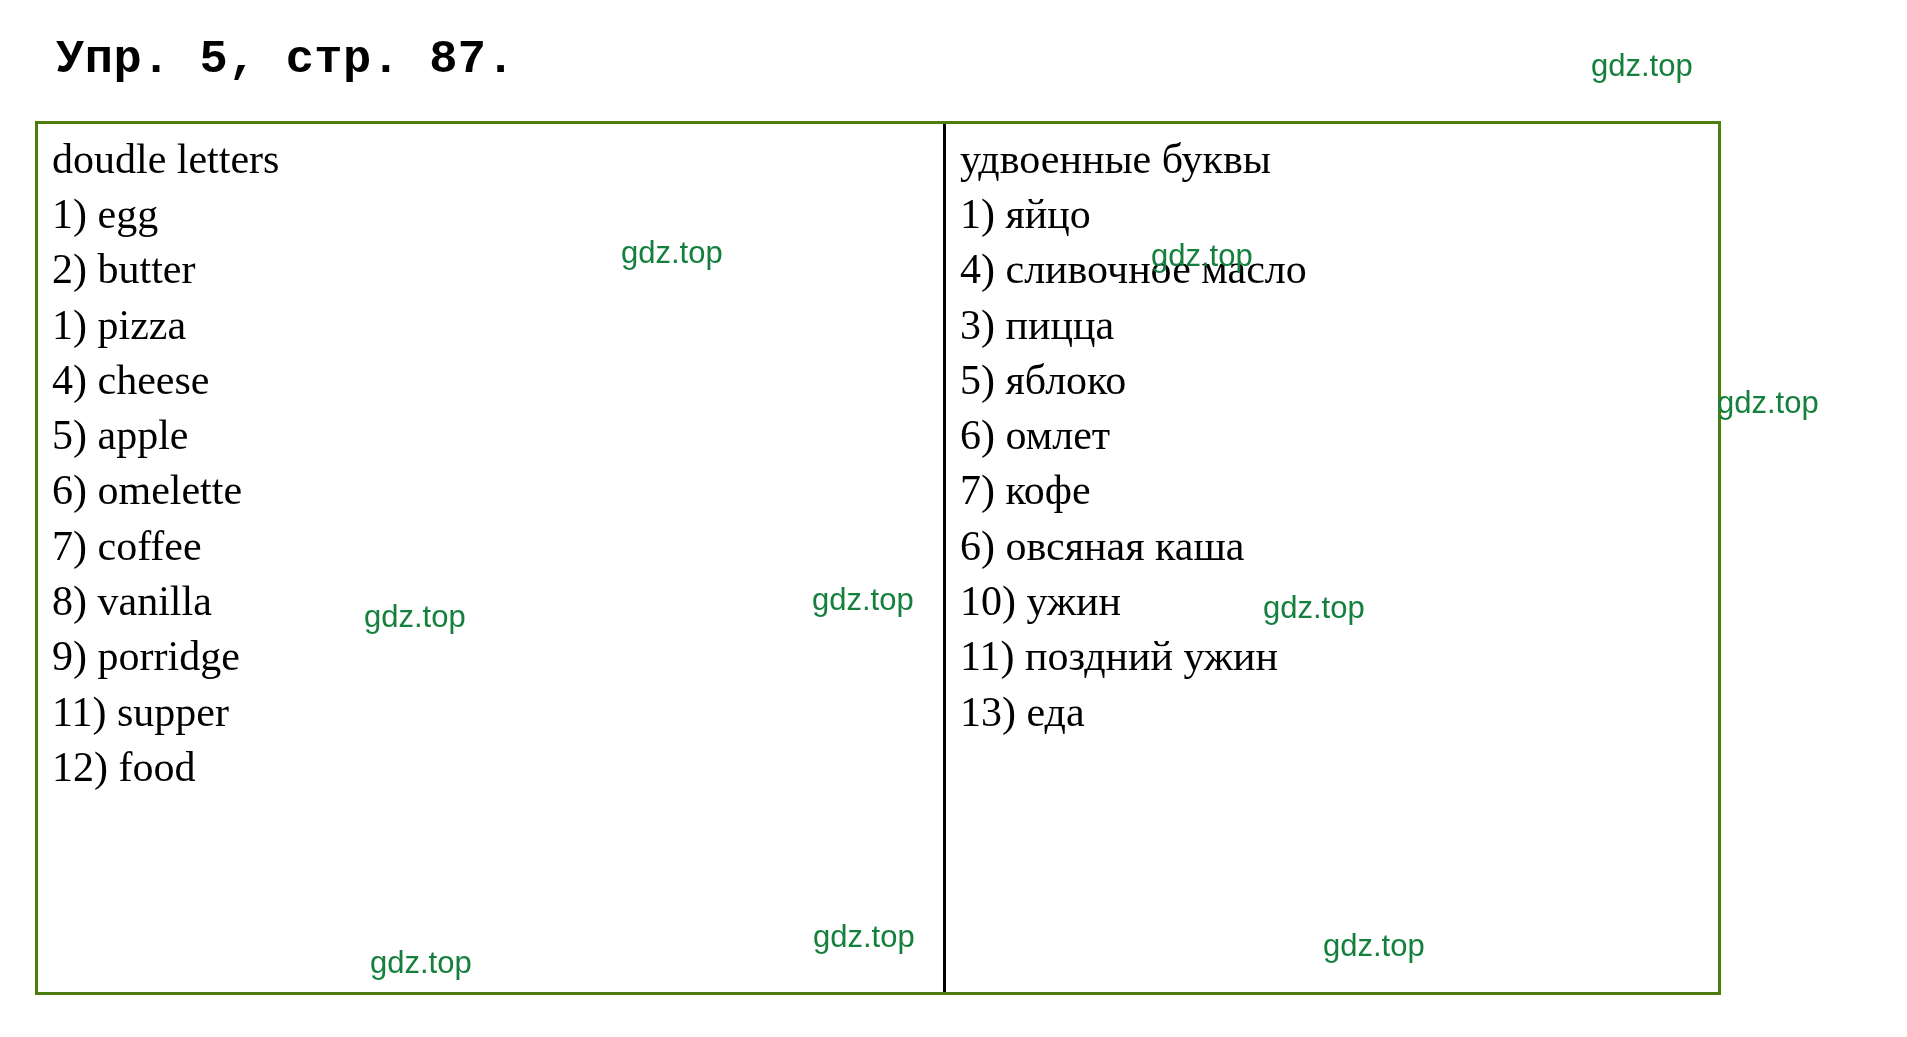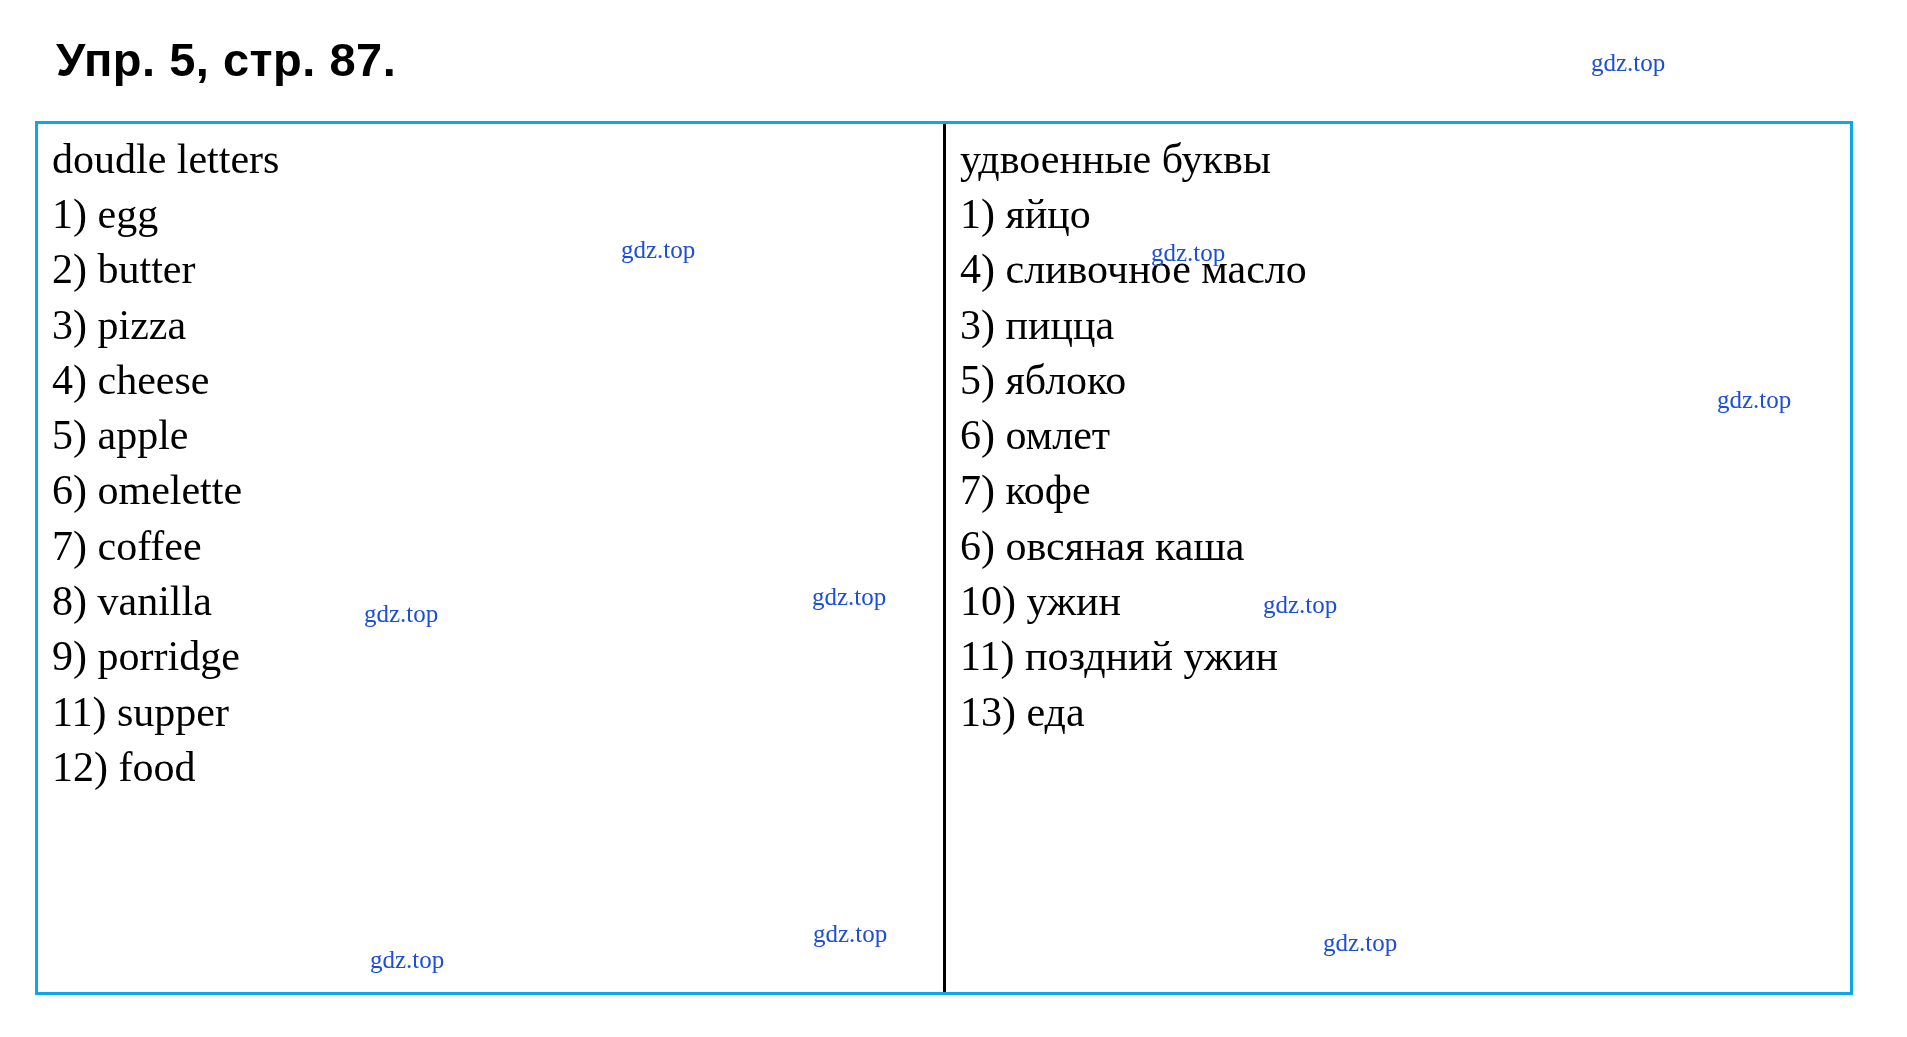--- a/index.html
+++ b/index.html
@@ -20,37 +20,37 @@
   #page {
     position: absolute;
     inset: 0;
   }
 
   
   .page-title {
     position: absolute;
     left: 56px;
     top: 36px;
-    font-family: Liberation Sans, sans-serif;
+    font-family: Liberation Mono, monospace;
     font-weight: bold;
     font-size: 47px;
     line-height: 1.0;
     letter-spacing: 0.5px;
     white-space: nowrap;
   }
 
   
   .answer-table {
     position: absolute;
     left: 35px;
     top: 121px;
-    width: 1818px;
+    width: 1686px;
     height: 874px;
     box-sizing: border-box;
-    border: 3px solid #0ea5e9;
+    border: 3px solid #4d7c0f;
     display: flex;
     background: transparent;
   }
   .table-col {
     box-sizing: border-box;
     padding: 8px 0 0 14px;
     overflow: hidden;
   }
   .col-left {
     width: 908px;
@@ -72,43 +72,43 @@
   }
   .item-list li {
     font-size: 42px;
     line-height: 55.3px;
     white-space: nowrap;
   }
 
   
   .wm {
     position: absolute;
-    font-family: Liberation Serif, serif;
-    font-size: 25px;
+    font-family: Liberation Sans, sans-serif;
+    font-size: 31px;
     line-height: 1;
-    color: #1d4ed8;
+    color: #15803d;
     white-space: nowrap;
     pointer-events: none;
   }
 </style>
 </head>
 <body>
 
 <div id="page">
 
   <div class="page-title">Упр. 5, стр. 87.</div>
 
   <div class="answer-table">
 
     <div class="table-col col-left">
       <div class="col-heading">doudle letters</div>
       <ul class="item-list">
         <li>1) egg</li>
         <li>2) butter</li>
-        <li>3) pizza</li>
+        <li>1) pizza</li>
         <li>4) cheese</li>
         <li>5) apple</li>
         <li>6) omelette</li>
         <li>7) coffee</li>
         <li>8) vanilla</li>
         <li>9) porridge</li>
         <li>11) supper</li>
         <li>12) food</li>
       </ul>
     </div>

